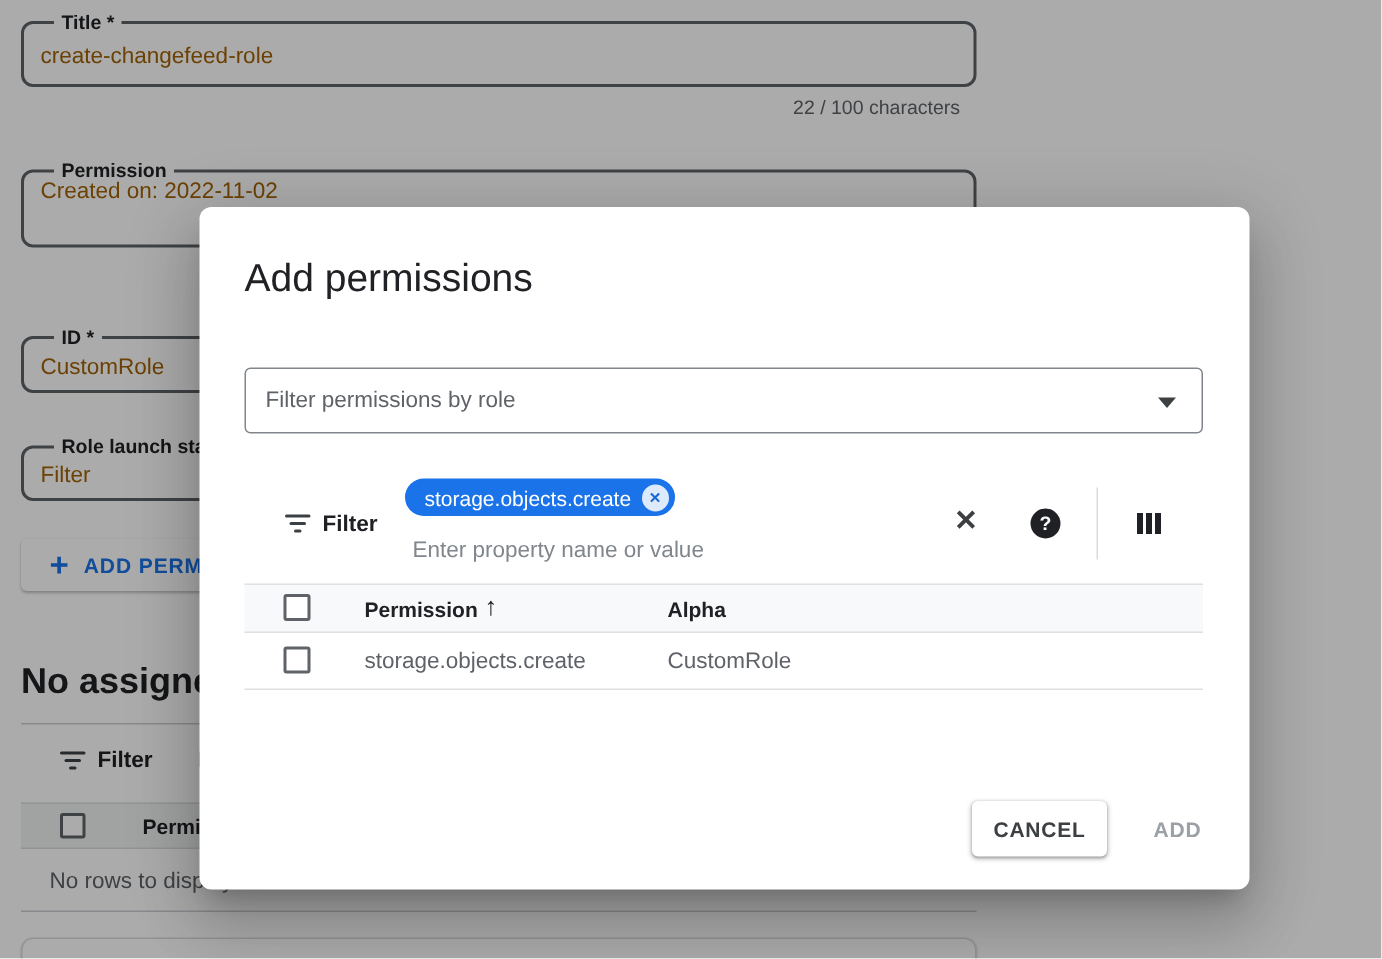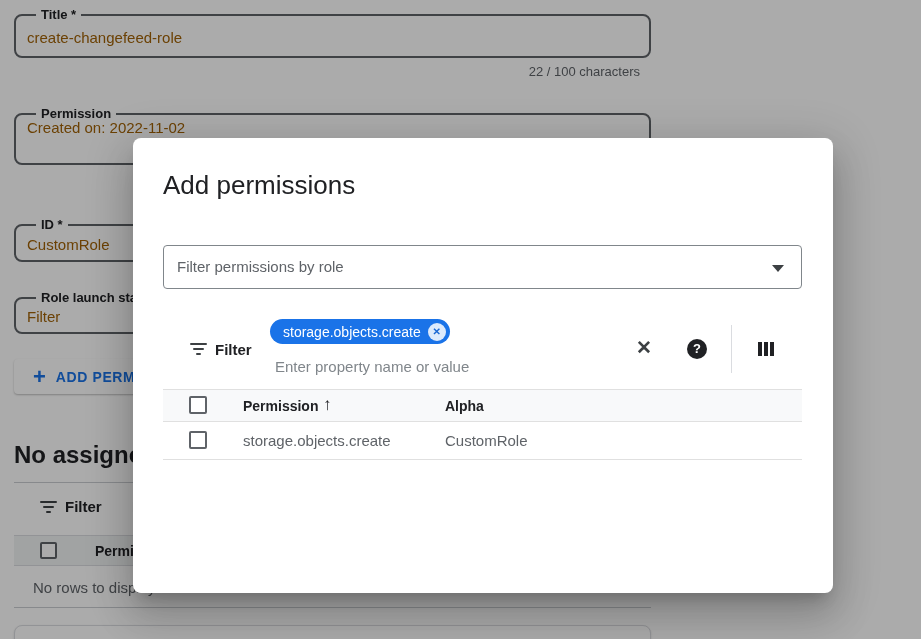--- a/index.html
+++ b/index.html
@@ -242,13 +242,15 @@
     <span class="m-sort">↑</span>
     <span class="m-th-status">Alpha</span>
   </div>
 
   <div class="m-row">
     <span class="checkbox"></span>
     <span class="m-cell-perm">storage.objects.create</span>
     <span class="m-cell-status">CustomRole</span>
   </div>
 
+  <button class="m-cancel">CANCEL</button>
+  <button class="m-add">ADD</button>
 </div>
 
 </body></html>

